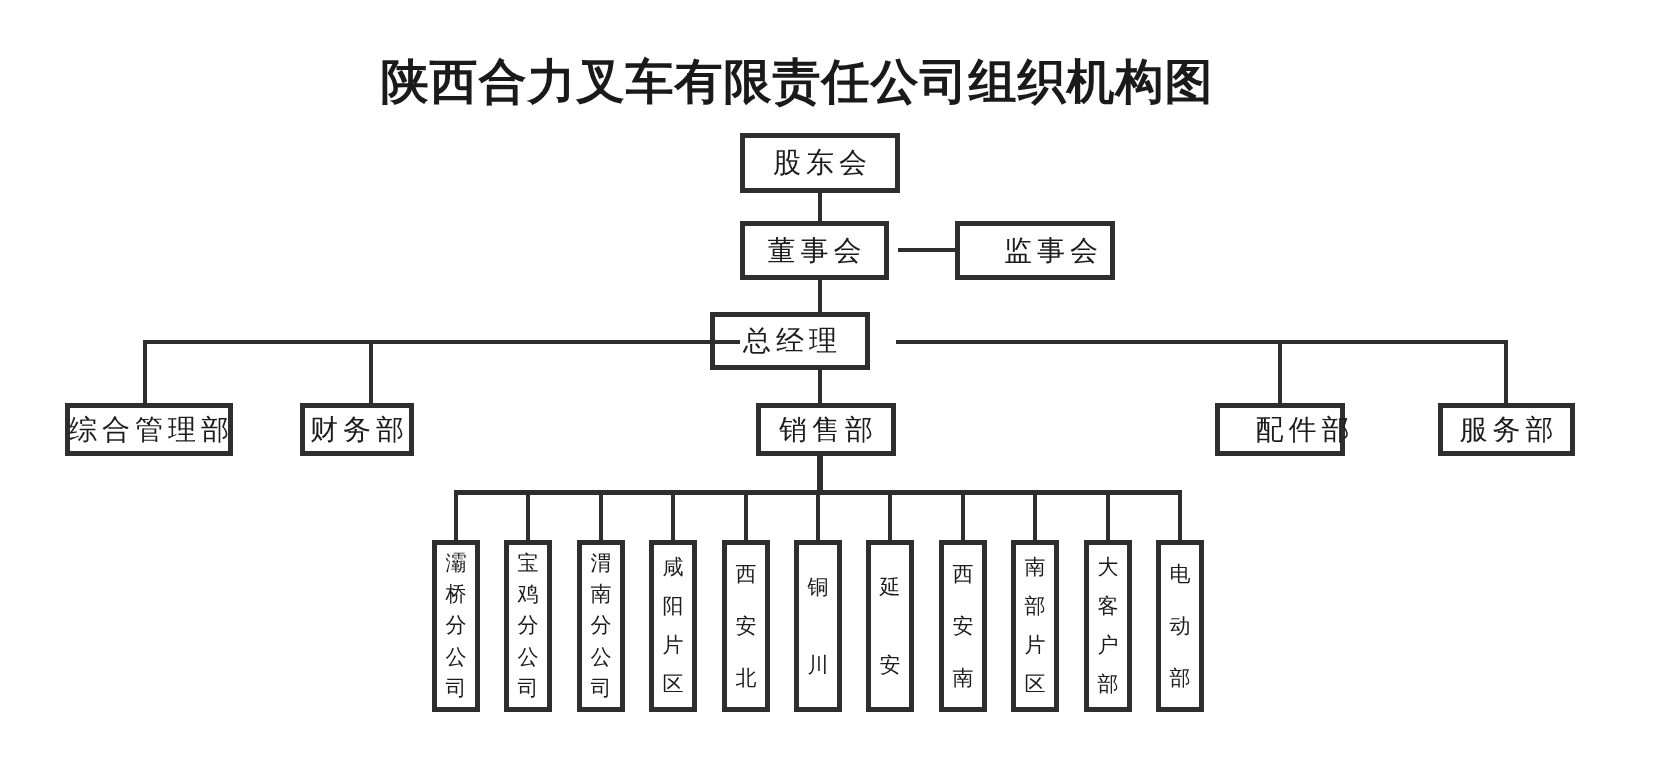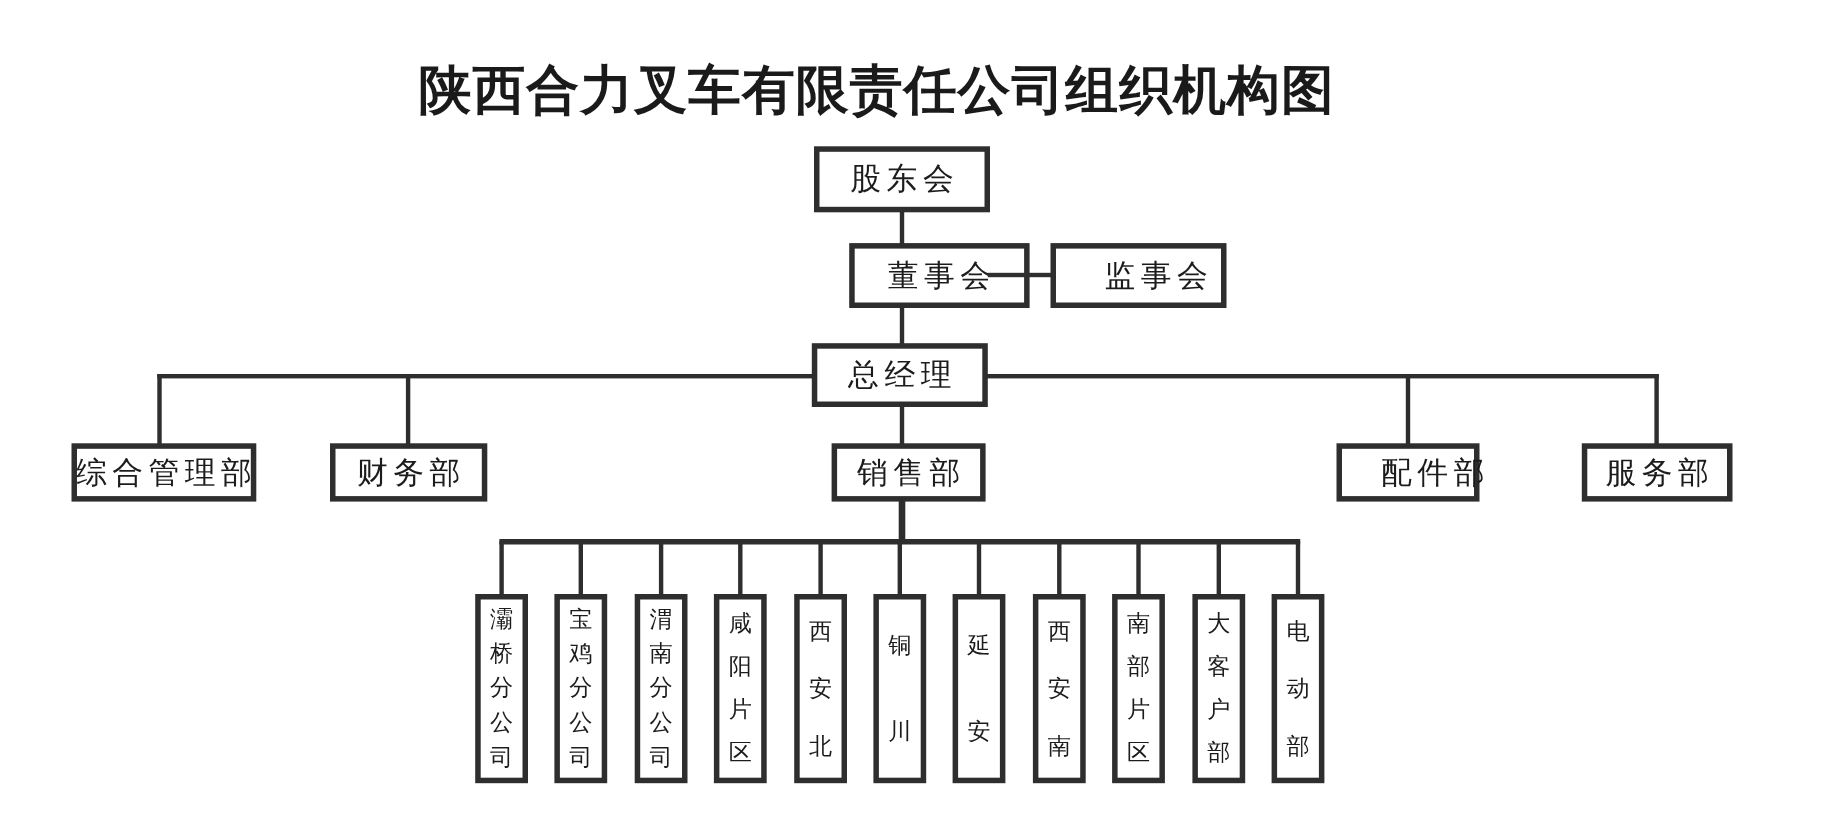--- a/index.html
+++ b/index.html
@@ -65,26 +65,26 @@
   }
 </style>
 </head>
 <body>
 
 <div class="canvas">
 
   <div class="title">陕西合力叉车有限责任公司组织机构图</div>
 
   <div class="node" style="left:740px; top:133px; width:160px; height:60px;">股东会</div>
-  <div class="node" style="left:772px; top:221px; width:164px; height:59px;">董事会</div>
+  <div class="node" style="left:740px; top:221px; width:149px; height:59px;">董事会</div>
   <div class="node" style="left:955px; top:221px; width:160px; height:59px;padding-left:32px;">监事会</div>
-  <div class="node" style="left:738px; top:312px; width:160px; height:58px;">总经理</div>
+  <div class="node" style="left:710px; top:312px; width:160px; height:58px;">总经理</div>
 
   <div class="node" style="left:65px; top:403px; width:168px; height:53px;">综合管理部</div>
-  <div class="node" style="left:300px; top:403px; width:143px; height:53px;">财务部</div>
+  <div class="node" style="left:300px; top:403px; width:114px; height:53px;">财务部</div>
   <div class="node" style="left:756px; top:403px; width:140px; height:53px;">销售部</div>
   <div class="node" style="left:1215px; top:403px; width:130px; height:53px;padding-left:45px;">配件部</div>
   <div class="node" style="left:1438px; top:403px; width:137px; height:53px;">服务部</div>
 
   <div class="unit" style="left:432px;">
       <span>灞</span>
       <span>桥</span>
       <span>分</span>
       <span>公</span>
       <span>司</span>

